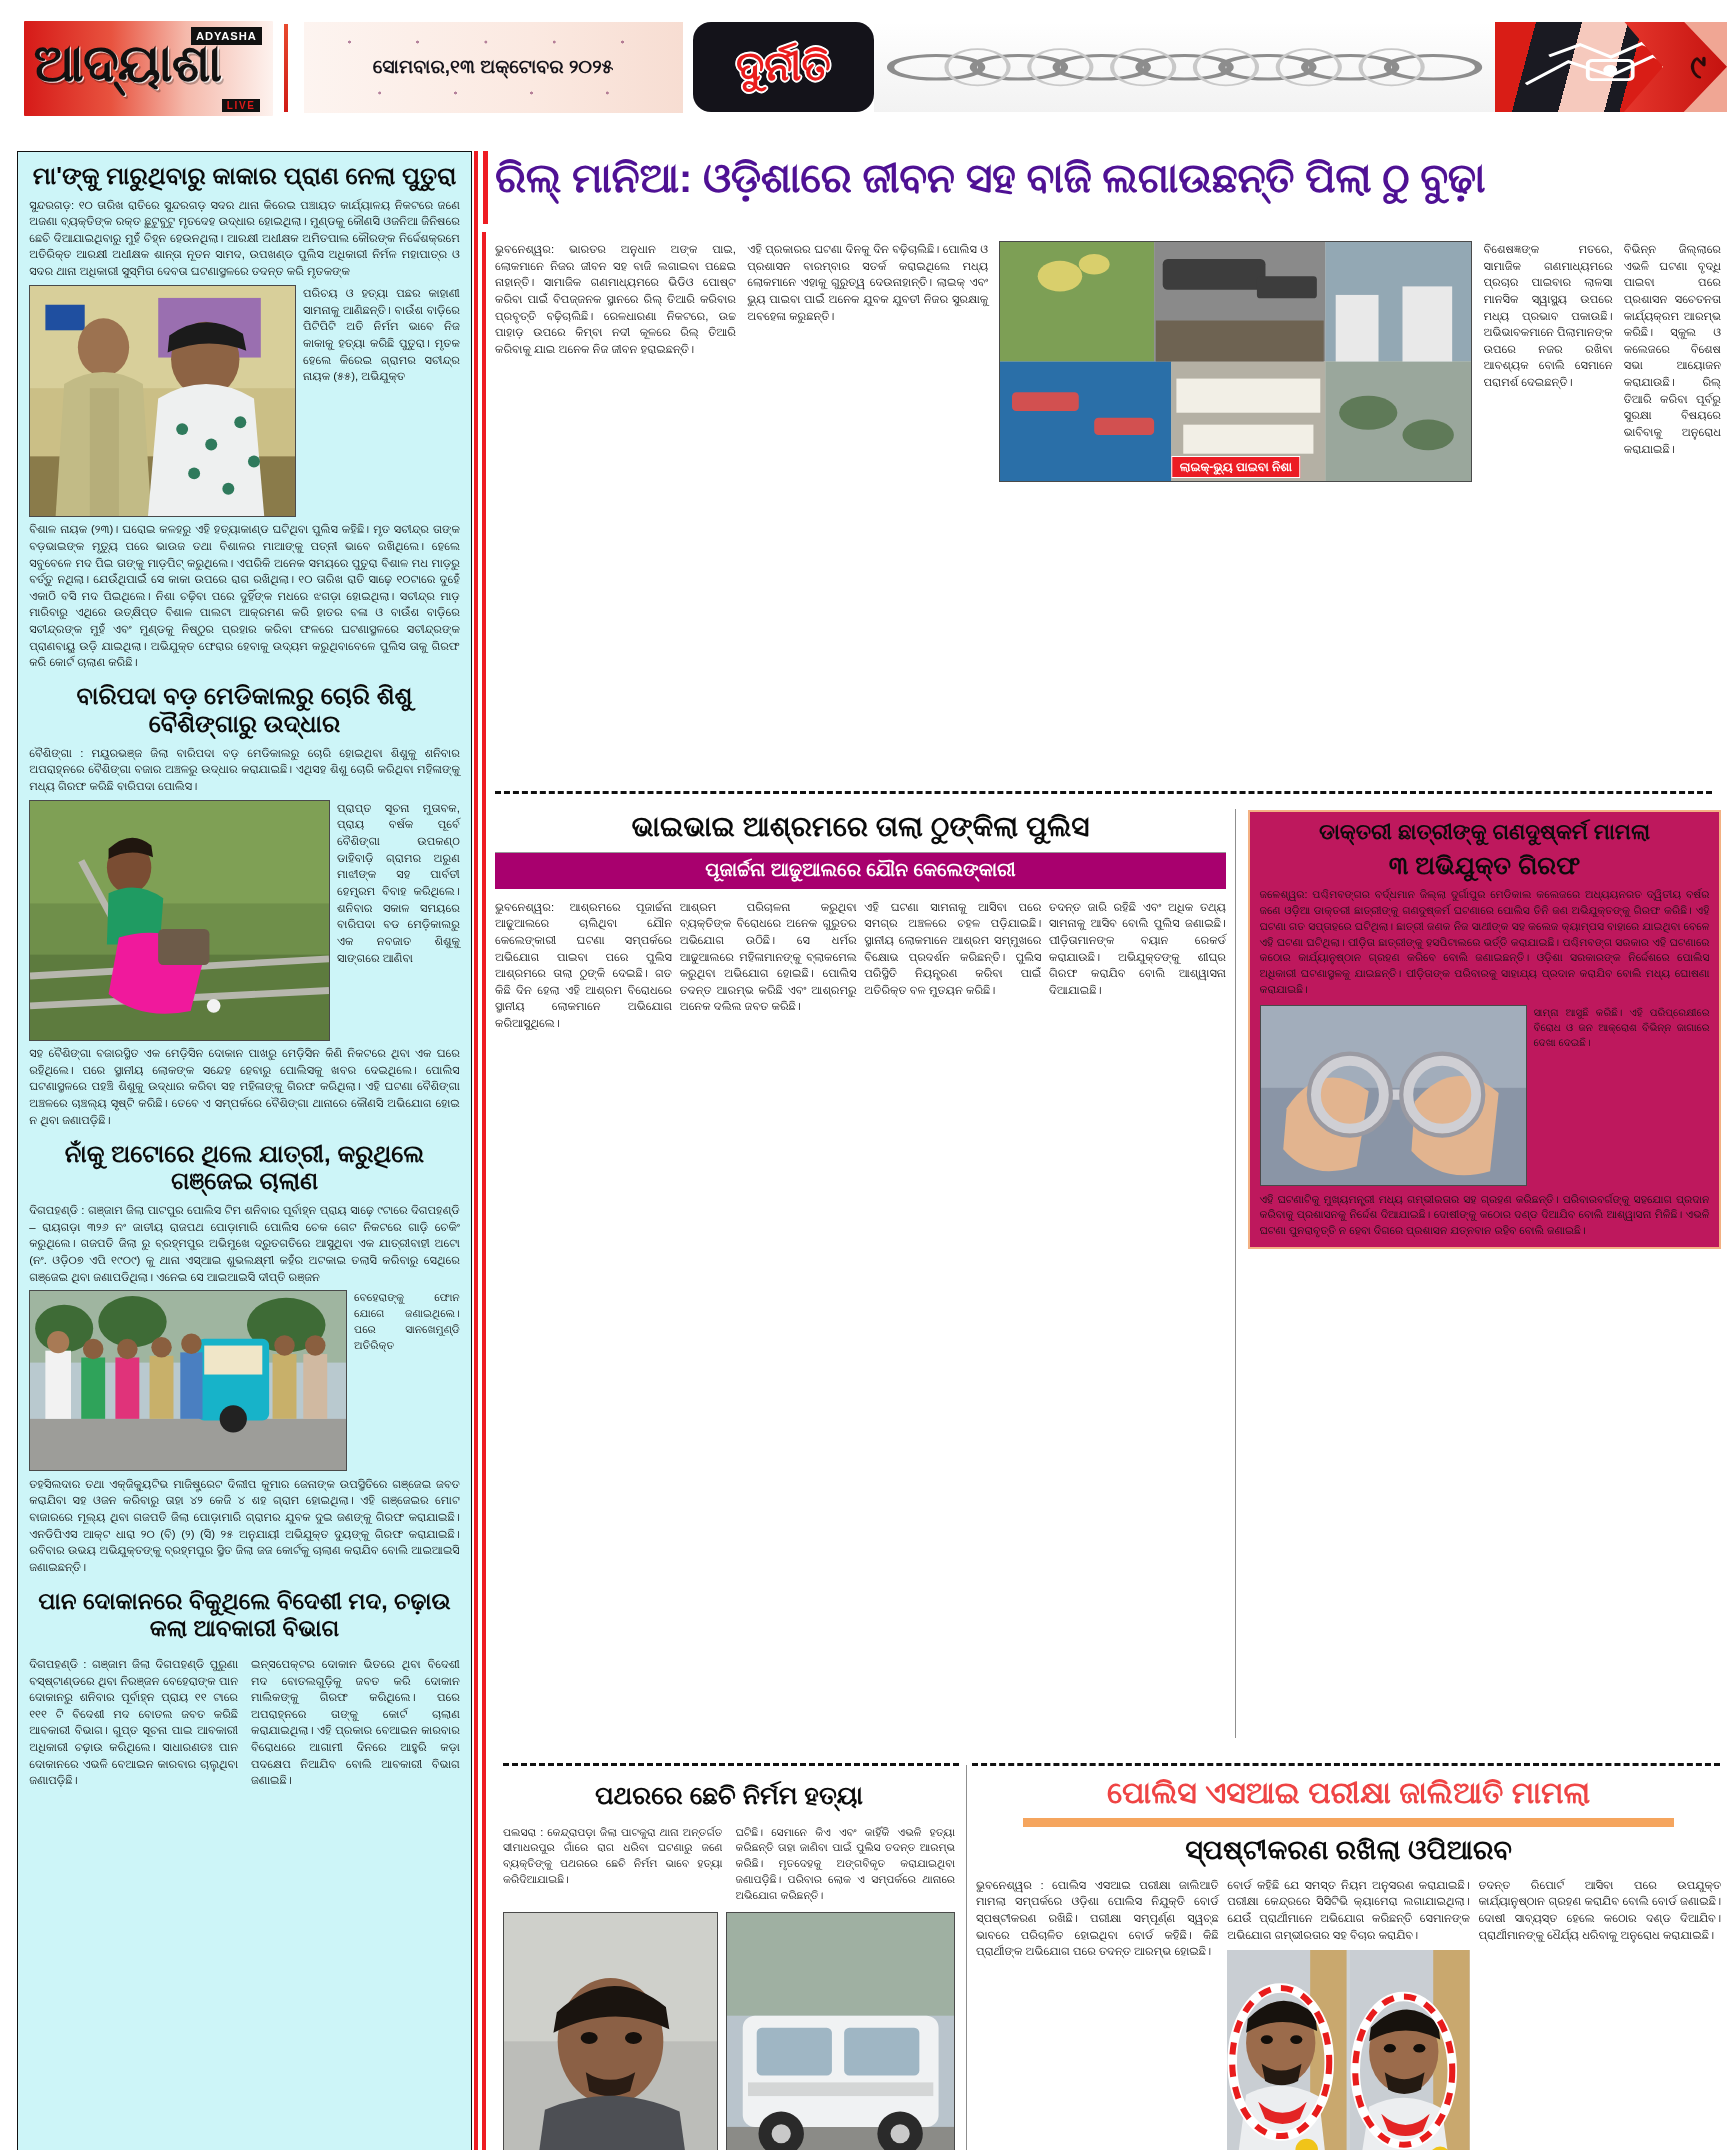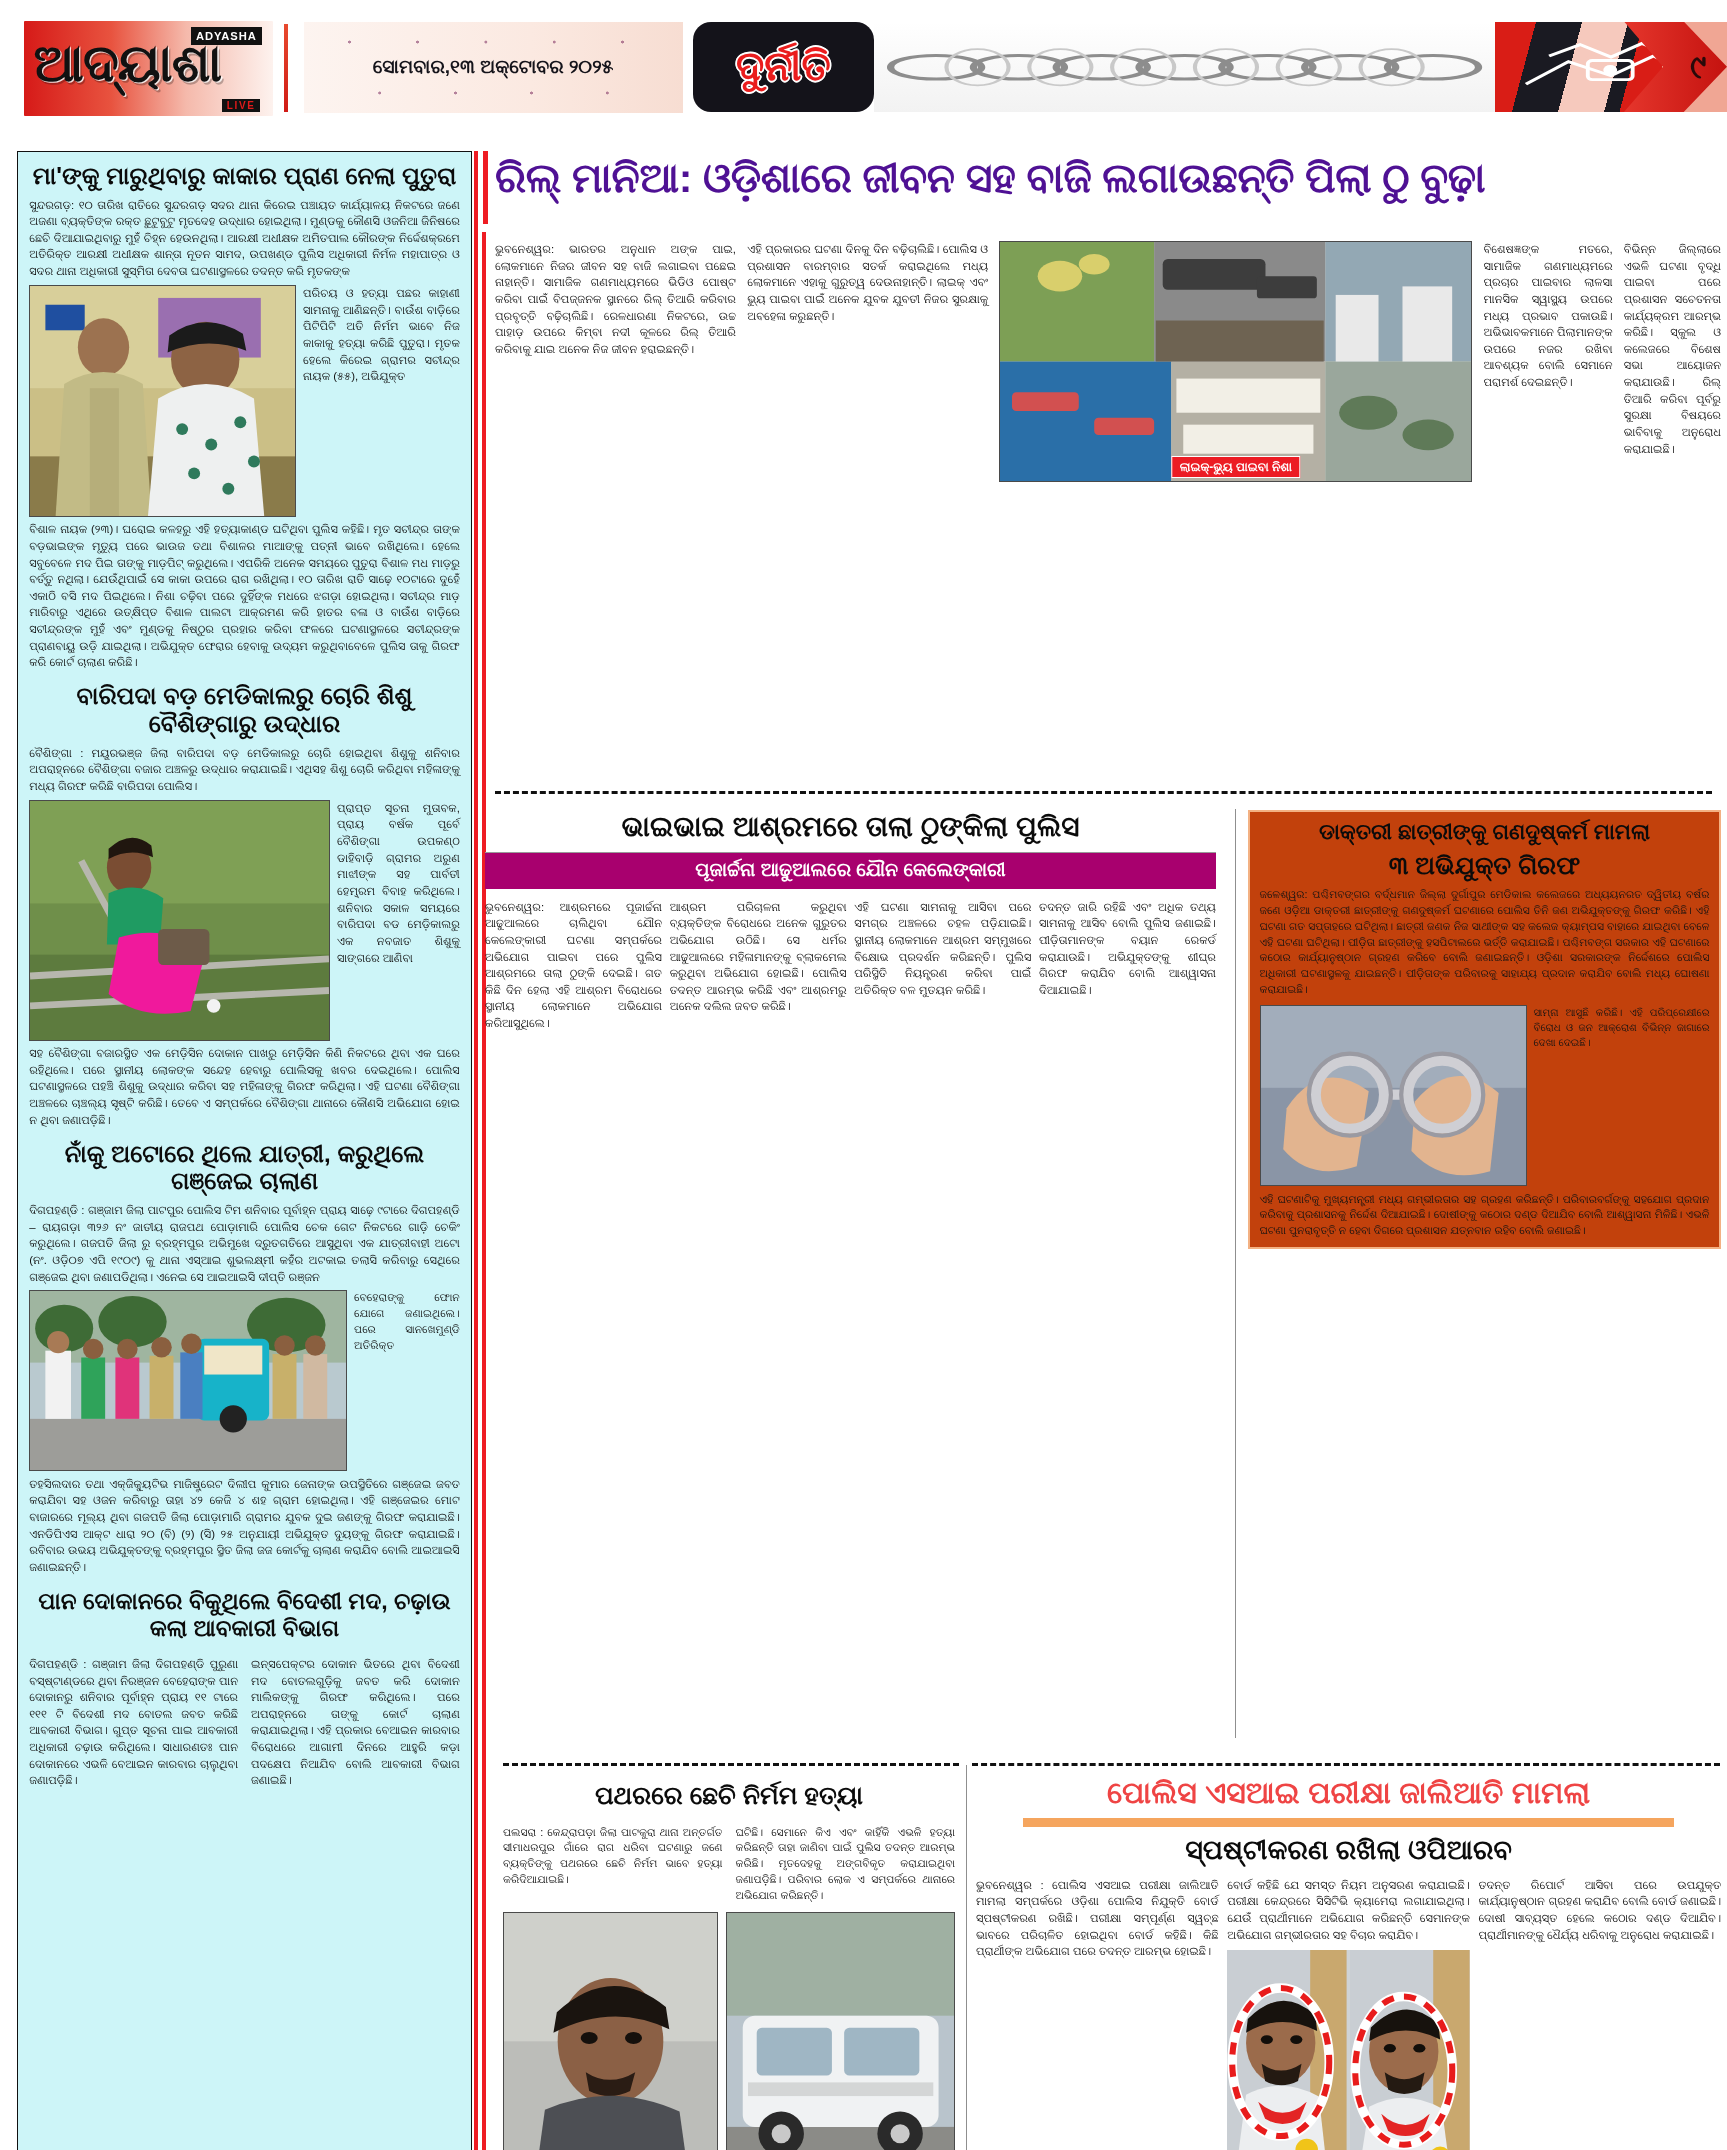--- a/index.html
+++ b/index.html
@@ -234,21 +234,21 @@
     text-align: center;
     padding: 6px 0 7.7px;
     border-top: 1.7px solid #9a9a9a;
   }
   .orange-band {
     background: #f5a55e;
     height: 9.5px;
   }
   .boxed-story {
     border: 2.2px solid #f3b183;
-    background: #c2410c;
+    background: #be185d;
     padding: 7.7px 9.5px;
   }
   .red-hl { color: #ef4444; }
 
   .colwrap2 { display: flex; gap: 13px; margin-top: 14px; }
   .colwrap3 { display: flex; gap: 8.6px; }
   .colwrap4 { display: flex; gap: 7.7px; }
   .colwrap2 > div, .colwrap3 > div, .colwrap4 > div { flex: 1; }
 </style>
 </head>
@@ -493,21 +493,21 @@
       </div>
 
       <div style="flex:1;">
         <div class="body-od">ବିଭିନ୍ନ ଜିଲ୍ଲାରେ ଏଭଳି ଘଟଣା ବୃଦ୍ଧି ପାଇବା ପରେ ପ୍ରଶାସନ ସଚେତନତା କାର୍ଯ୍ୟକ୍ରମ ଆରମ୍ଭ କରିଛି। ସ୍କୁଲ ଓ କଲେଜରେ ବିଶେଷ ସଭା ଆୟୋଜନ କରାଯାଉଛି। ରିଲ୍‌ ତିଆରି କରିବା ପୂର୍ବରୁ ସୁରକ୍ଷା ବିଷୟରେ ଭାବିବାକୁ ଅନୁରୋଧ କରାଯାଇଛି।</div>
       </div>
     </div>
   </div>
 
   <div class="dashed-sep" style="position:absolute;left:495px;top:791px;width:1217px;"></div>
 
-  <div style="position:absolute;left:485px;top:811px;width:731px;">
+  <div style="position:absolute;left:495px;top:811px;width:731px;">
     <div class="hl" style="font-size:28px;line-height:1.14;margin-bottom:9.5px;">ଭାଇଭାଇ ଆଶ୍ରମରେ ତାଲା ଠୁଙ୍କିଲା ପୁଲିସ</div>
 
     <div class="magenta-band">ପୂଜାର୍ଚ୍ଚନା ଆଢୁଆଲରେ ଯୌନ କେଲେଙ୍କାରୀ</div>
 
     <div class="colwrap4" style="margin-top:9.5px;">
       <div class="body-od">ଭୁବନେଶ୍ୱର: ଆଶ୍ରମରେ ପୂଜାର୍ଚ୍ଚନା ଆଢୁଆଲରେ ଚାଲିଥିବା ଯୌନ କେଲେଙ୍କାରୀ ଘଟଣା ସମ୍ପର୍କରେ ଅଭିଯୋଗ ପାଇବା ପରେ ପୁଲିସ ଆଶ୍ରମରେ ତାଲା ଠୁଙ୍କି ଦେଇଛି। ଗତ କିଛି ଦିନ ହେଲା ଏହି ଆଶ୍ରମ ବିରୋଧରେ ସ୍ଥାନୀୟ ଲୋକମାନେ ଅଭିଯୋଗ କରିଆସୁଥିଲେ।</div>
       <div class="body-od">ଆଶ୍ରମ ପରିଚାଳନା କରୁଥିବା ବ୍ୟକ୍ତିଙ୍କ ବିରୋଧରେ ଅନେକ ଗୁରୁତର ଅଭିଯୋଗ ଉଠିଛି। ସେ ଧର୍ମର ଆଢୁଆଲରେ ମହିଳାମାନଙ୍କୁ ବ୍ଲାକମେଲ କରୁଥିବା ଅଭିଯୋଗ ହୋଇଛି। ପୋଲିସ ତଦନ୍ତ ଆରମ୍ଭ କରିଛି ଏବଂ ଆଶ୍ରମରୁ ଅନେକ ଦଲିଲ ଜବତ କରିଛି।</div>
       <div class="body-od">ଏହି ଘଟଣା ସାମନାକୁ ଆସିବା ପରେ ସମଗ୍ର ଅଞ୍ଚଳରେ ଚହଳ ପଡ଼ିଯାଇଛି। ସ୍ଥାନୀୟ ଲୋକମାନେ ଆଶ୍ରମ ସମ୍ମୁଖରେ ବିକ୍ଷୋଭ ପ୍ରଦର୍ଶନ କରିଛନ୍ତି। ପୁଲିସ ପରିସ୍ଥିତି ନିୟନ୍ତ୍ରଣ କରିବା ପାଇଁ ଅତିରିକ୍ତ ବଳ ମୁତୟନ କରିଛି।</div>
       <div class="body-od">ତଦନ୍ତ ଜାରି ରହିଛି ଏବଂ ଅଧିକ ତଥ୍ୟ ସାମନାକୁ ଆସିବ ବୋଲି ପୁଲିସ ଜଣାଇଛି। ପୀଡ଼ିତାମାନଙ୍କ ବୟାନ ରେକର୍ଡ କରାଯାଉଛି। ଅଭିଯୁକ୍ତଙ୍କୁ ଶୀଘ୍ର ଗିରଫ କରାଯିବ ବୋଲି ଆଶ୍ୱାସନା ଦିଆଯାଇଛି।</div>
     </div>

